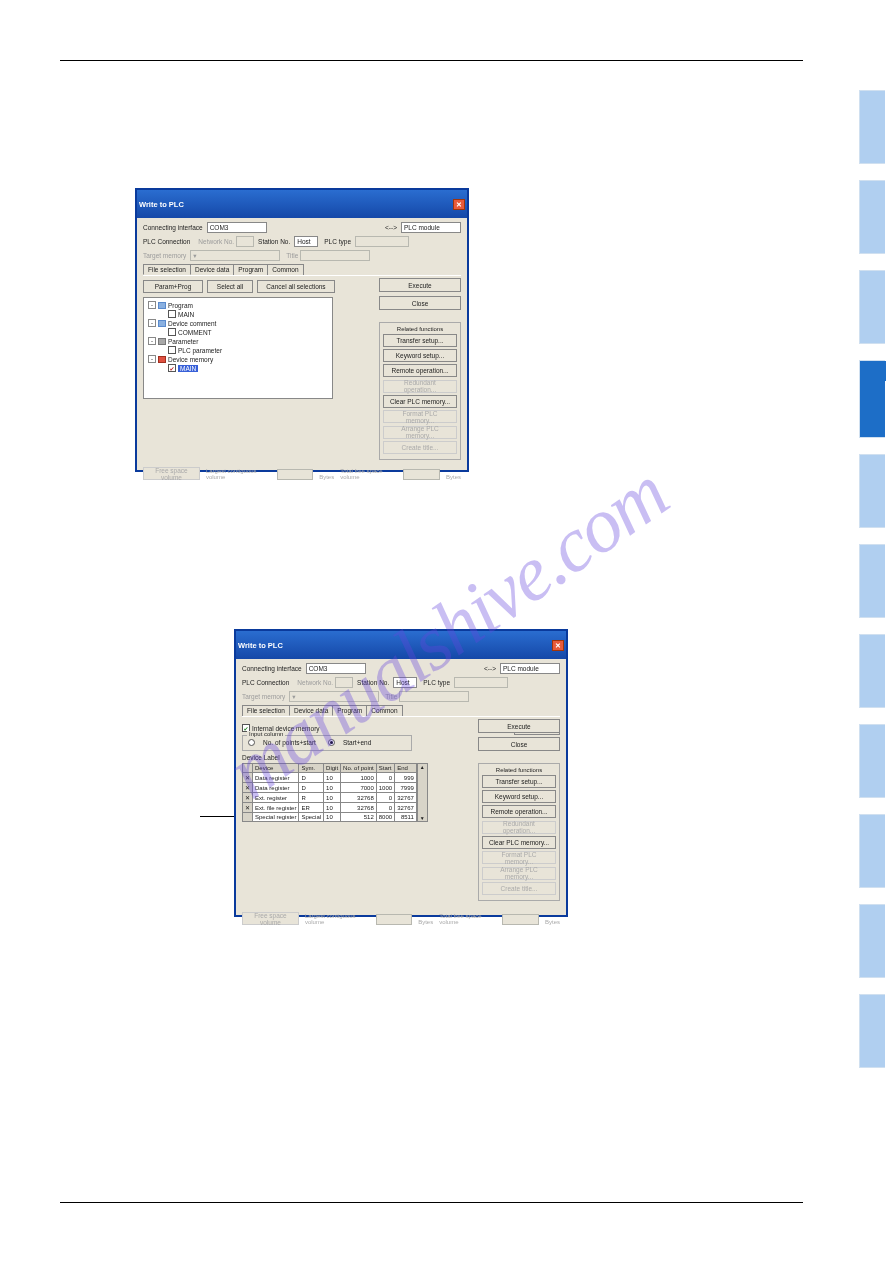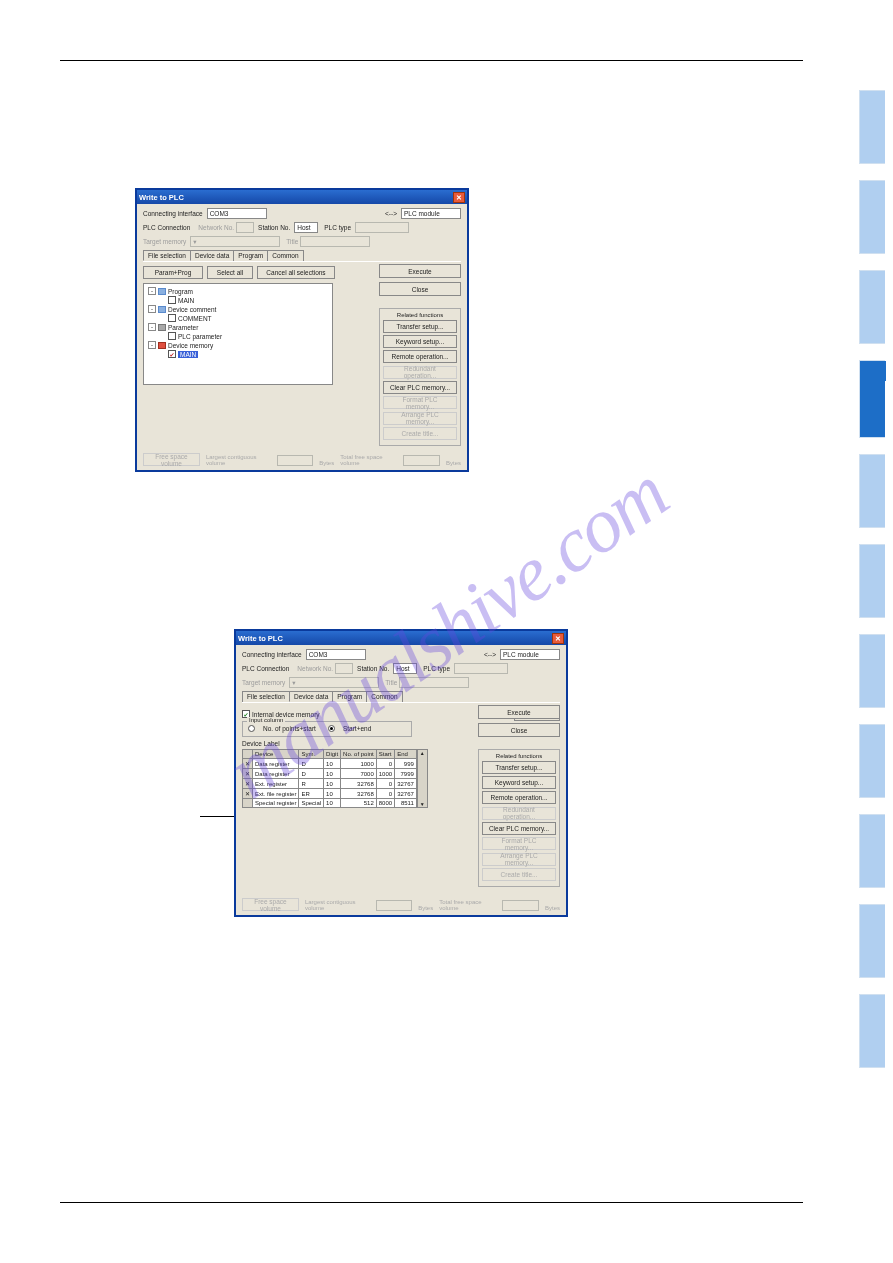--- a/index.html
+++ b/index.html
@@ -65,21 +65,21 @@
     position: absolute;
     border: 2px solid #0a3a9c;
     background: #e8e4d8;
     font-size: 7px;
     color: #222;
   }
   .dialog1 { left: 135px; top: 188px; width: 334px; height: 284px; }
   .dialog2 { left: 234px; top: 629px; width: 334px; height: 288px; }
 
   .titlebar {
-    height: 14px;
+    height: 28px;
     background: linear-gradient(#2a6dd0, #1548a8);
     color: #fff;
     display: flex;
     align-items: center;
     justify-content: space-between;
     padding: 0 2px;
     font-size: 7.5px;
     font-weight: bold;
   }
   .close-btn {

